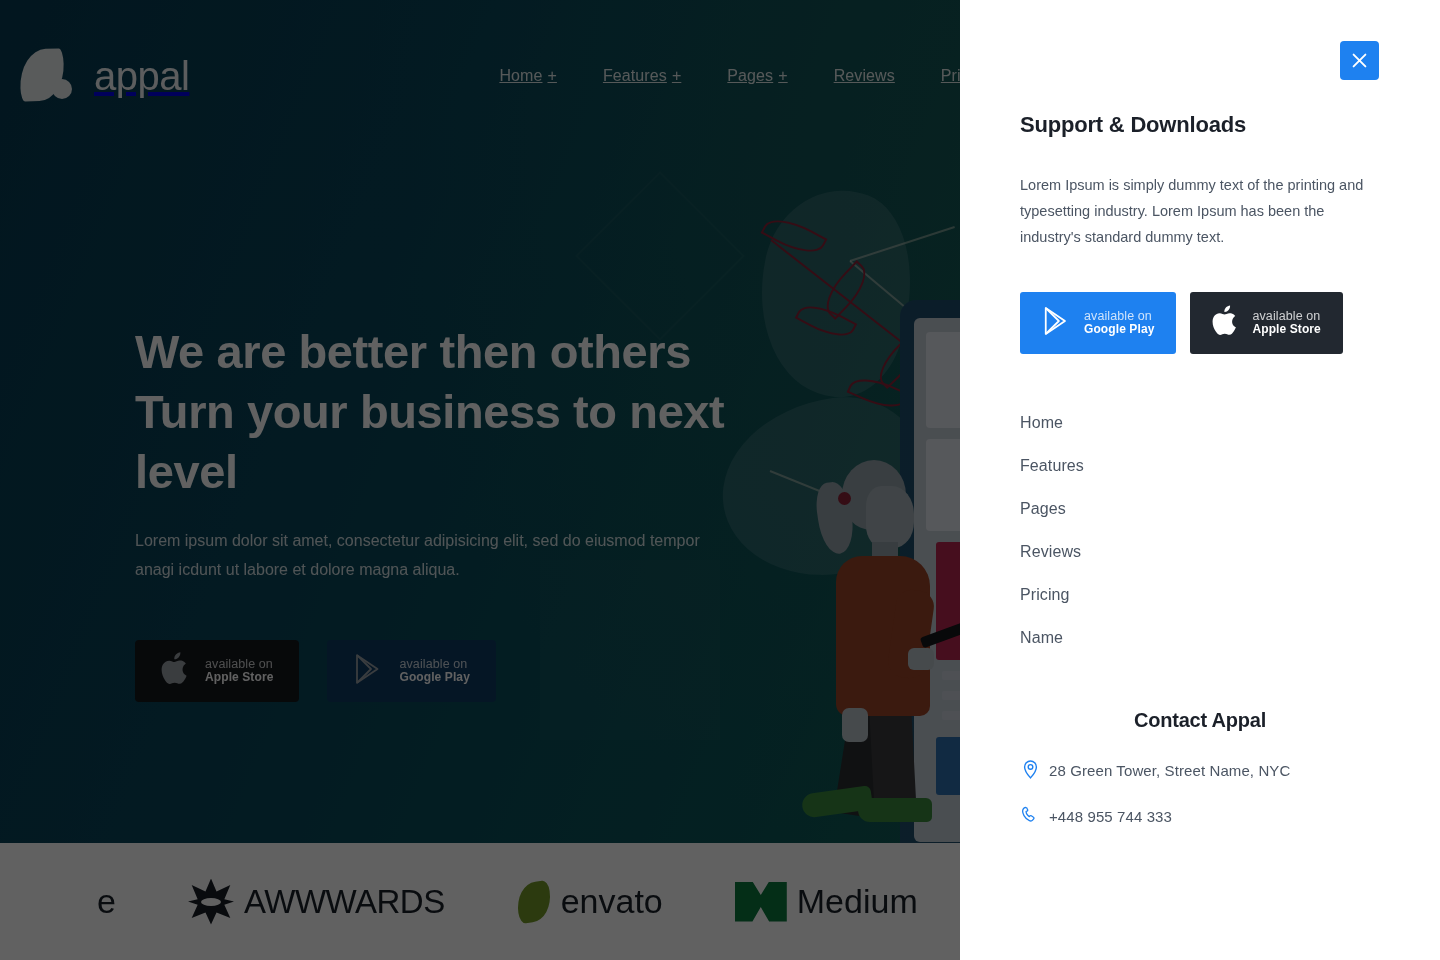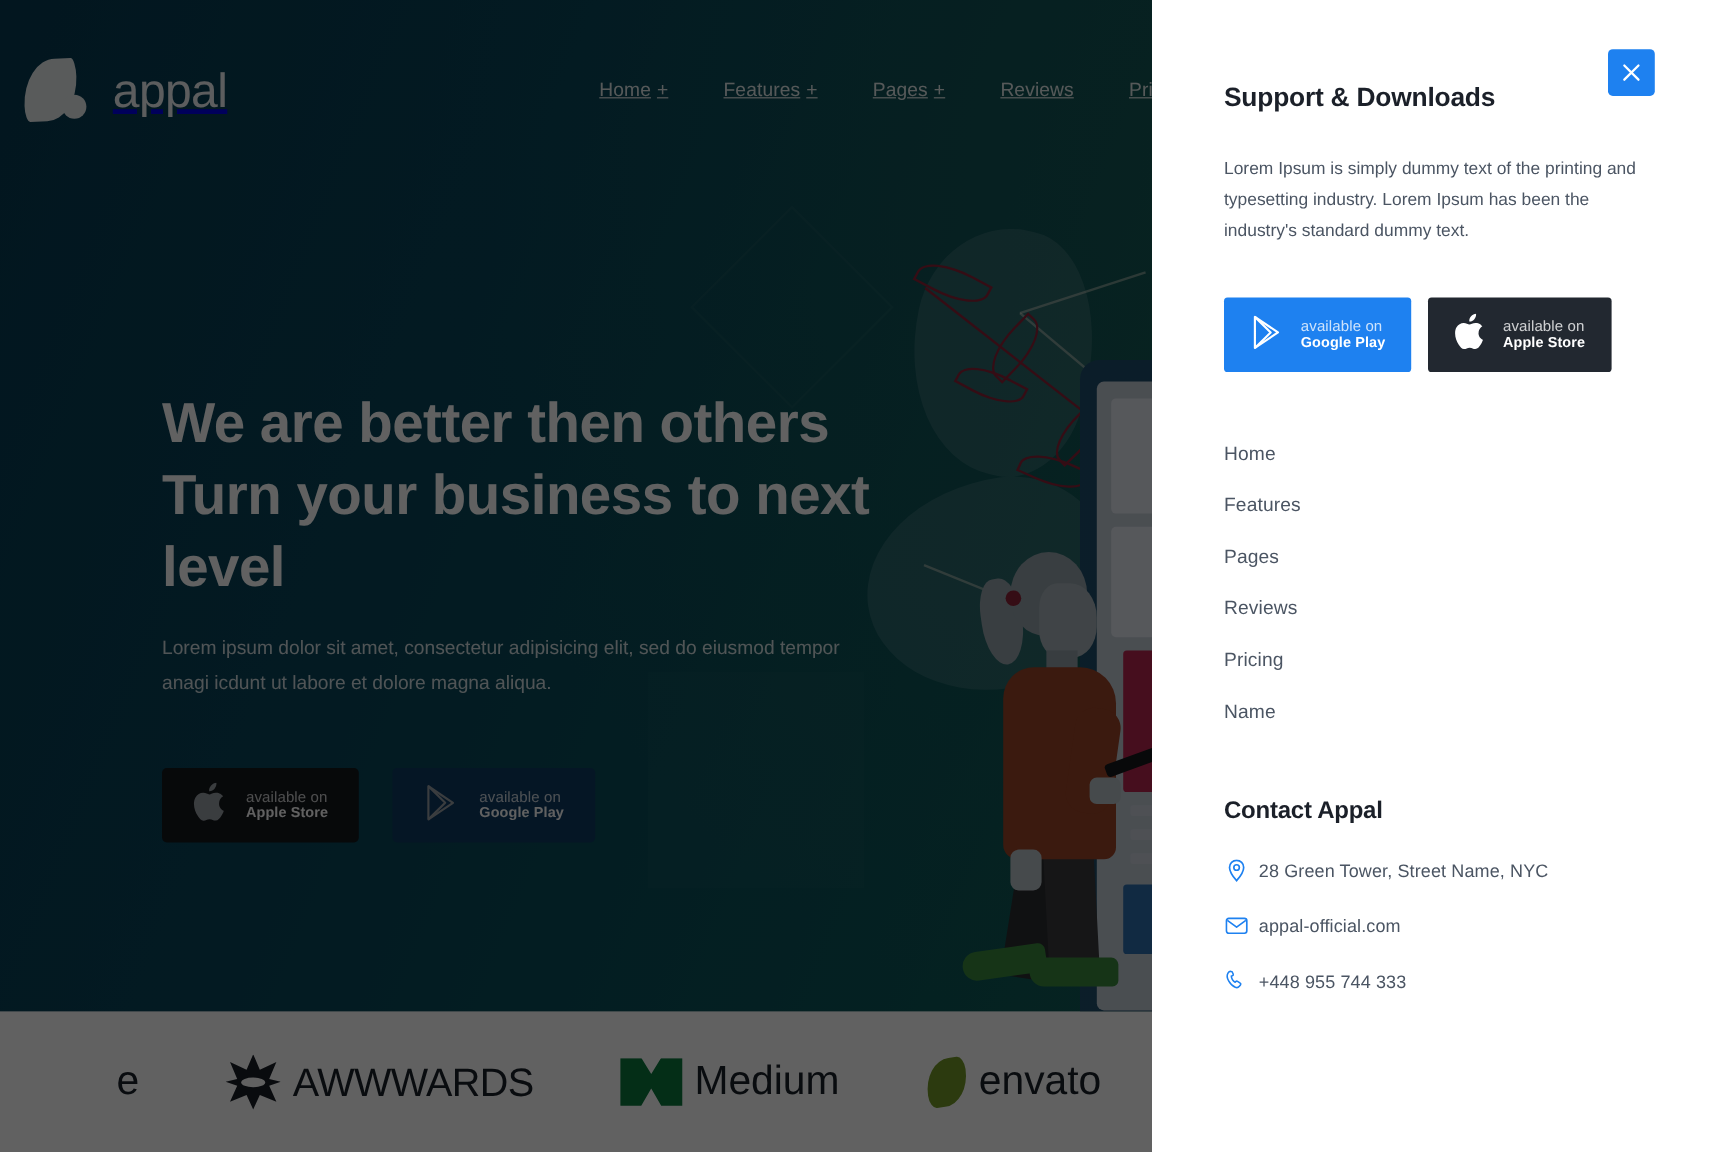--- a/index.html
+++ b/index.html
@@ -334,21 +334,22 @@
     border-radius: 4px;
     display: flex;
     align-items: center;
     justify-content: center;
     cursor: pointer;
     padding: 0;
   }
   .close-btn svg { display: block; }
 
   .panel-body {
-    padding: 68px 60px 0 60px;
+    padding: 92px 60px 0 60px;
+    margin-top: 20px;
   }
   .panel-title {
     font-size: 22px;
     font-weight: 700;
     color: #1b2029;
     letter-spacing: -0.2px;
   }
   .panel-text {
     margin-top: 34px;
     font-size: 14.5px;
@@ -377,20 +378,21 @@
     text-decoration: none;
     letter-spacing: 0.1px;
   }
 
   .contact-title {
     margin-top: 62px;
     font-size: 20px;
     font-weight: 700;
     color: #1b2029;
     letter-spacing: -0.2px;
+    text-align: center;
   }
   .contact-list {
     margin-top: 27px;
     display: flex;
     flex-direction: column;
     gap: 26px;
   }
   .contact-row {
     display: flex;
     align-items: flex-end;
@@ -541,26 +543,26 @@
 
     <section class="logos-band">
       <div class="logo-chip clip">
         <span>e</span>
       </div>
       <div class="logo-chip">
         <span class="aww-star"></span>
         <span class="aww-text">AWWWARDS</span>
       </div>
       <div class="logo-chip">
+        <span class="envato-leaf"></span>
+        <span>envato</span>
+      </div>
+      <div class="logo-chip">
         <span class="medium-m"></span>
         <span>Medium</span>
-      </div>
-      <div class="logo-chip">
-        <span class="envato-leaf"></span>
-        <span>envato</span>
       </div>
       <div class="logo-chip">
         <span class="blue-mark"></span>
       </div>
     </section>
   </div>
 
   <div class="dim-overlay"></div>
 
   <aside class="side-panel">
@@ -623,29 +625,20 @@
         <div class="contact-row">
           <span class="contact-ic">
             <svg width="15" height="19" viewBox="0 0 15 19" aria-hidden="true">
               <path d="M7.5 1C4.2 1 1.6 3.6 1.6 6.9c0 4.4 5.9 11 5.9 11s5.9-6.6 5.9-11C13.4 3.6 10.8 1 7.5 1z" fill="none" stroke="#1e81f0" stroke-width="1.4"></path>
               <circle cx="7.5" cy="6.9" r="2.3" fill="none" stroke="#1e81f0" stroke-width="1.4"></circle>
             </svg>
           </span>
           <span class="contact-txt">28 Green Tower, Street Name, NYC</span>
         </div>
 
-        <div class="contact-row">
-          <span class="contact-ic">
-            <svg width="19" height="15" viewBox="0 0 19 15" aria-hidden="true">
-              <rect x="1" y="1.3" width="17" height="12.4" rx="2" fill="none" stroke="#1e81f0" stroke-width="1.4"></rect>
-              <path d="M1.8 3 L9.5 8.6 L17.2 3" fill="none" stroke="#1e81f0" stroke-width="1.4" stroke-linejoin="round"></path>
-            </svg>
-          </span>
-          <a class="contact-txt" href="#" style="text-decoration:none;">appal-official.com</a>
-        </div>
 
         <div class="contact-row">
           <span class="contact-ic">
             <svg width="18" height="18" viewBox="0 0 18 18" aria-hidden="true">
               <path d="M5.1 1.6 C4 1.3 2.9 1.9 2.3 2.9 1.2 4.7 1.5 7 3 9.6c1.5 2.6 3.4 4.3 5.4 5.1 1.2.5 2.6.2 3.4-.8l.9-1.1c.4-.5.3-1.2-.2-1.5l-2.2-1.5c-.5-.3-1.1-.2-1.5.2l-.5.6c-.9-.5-1.7-1.2-2.3-2.2-.6-1-.9-2-.9-3l.8-.2c.5-.2.9-.7.8-1.3L6.1 2.4c-.1-.4-.5-.7-1-.8z" fill="none" stroke="#1e81f0" stroke-width="1.3" stroke-linejoin="round"></path>
             </svg>
           </span>
           <a class="contact-txt" href="#" style="text-decoration:none;">+448 955 744 333</a>
         </div>
       </div>

